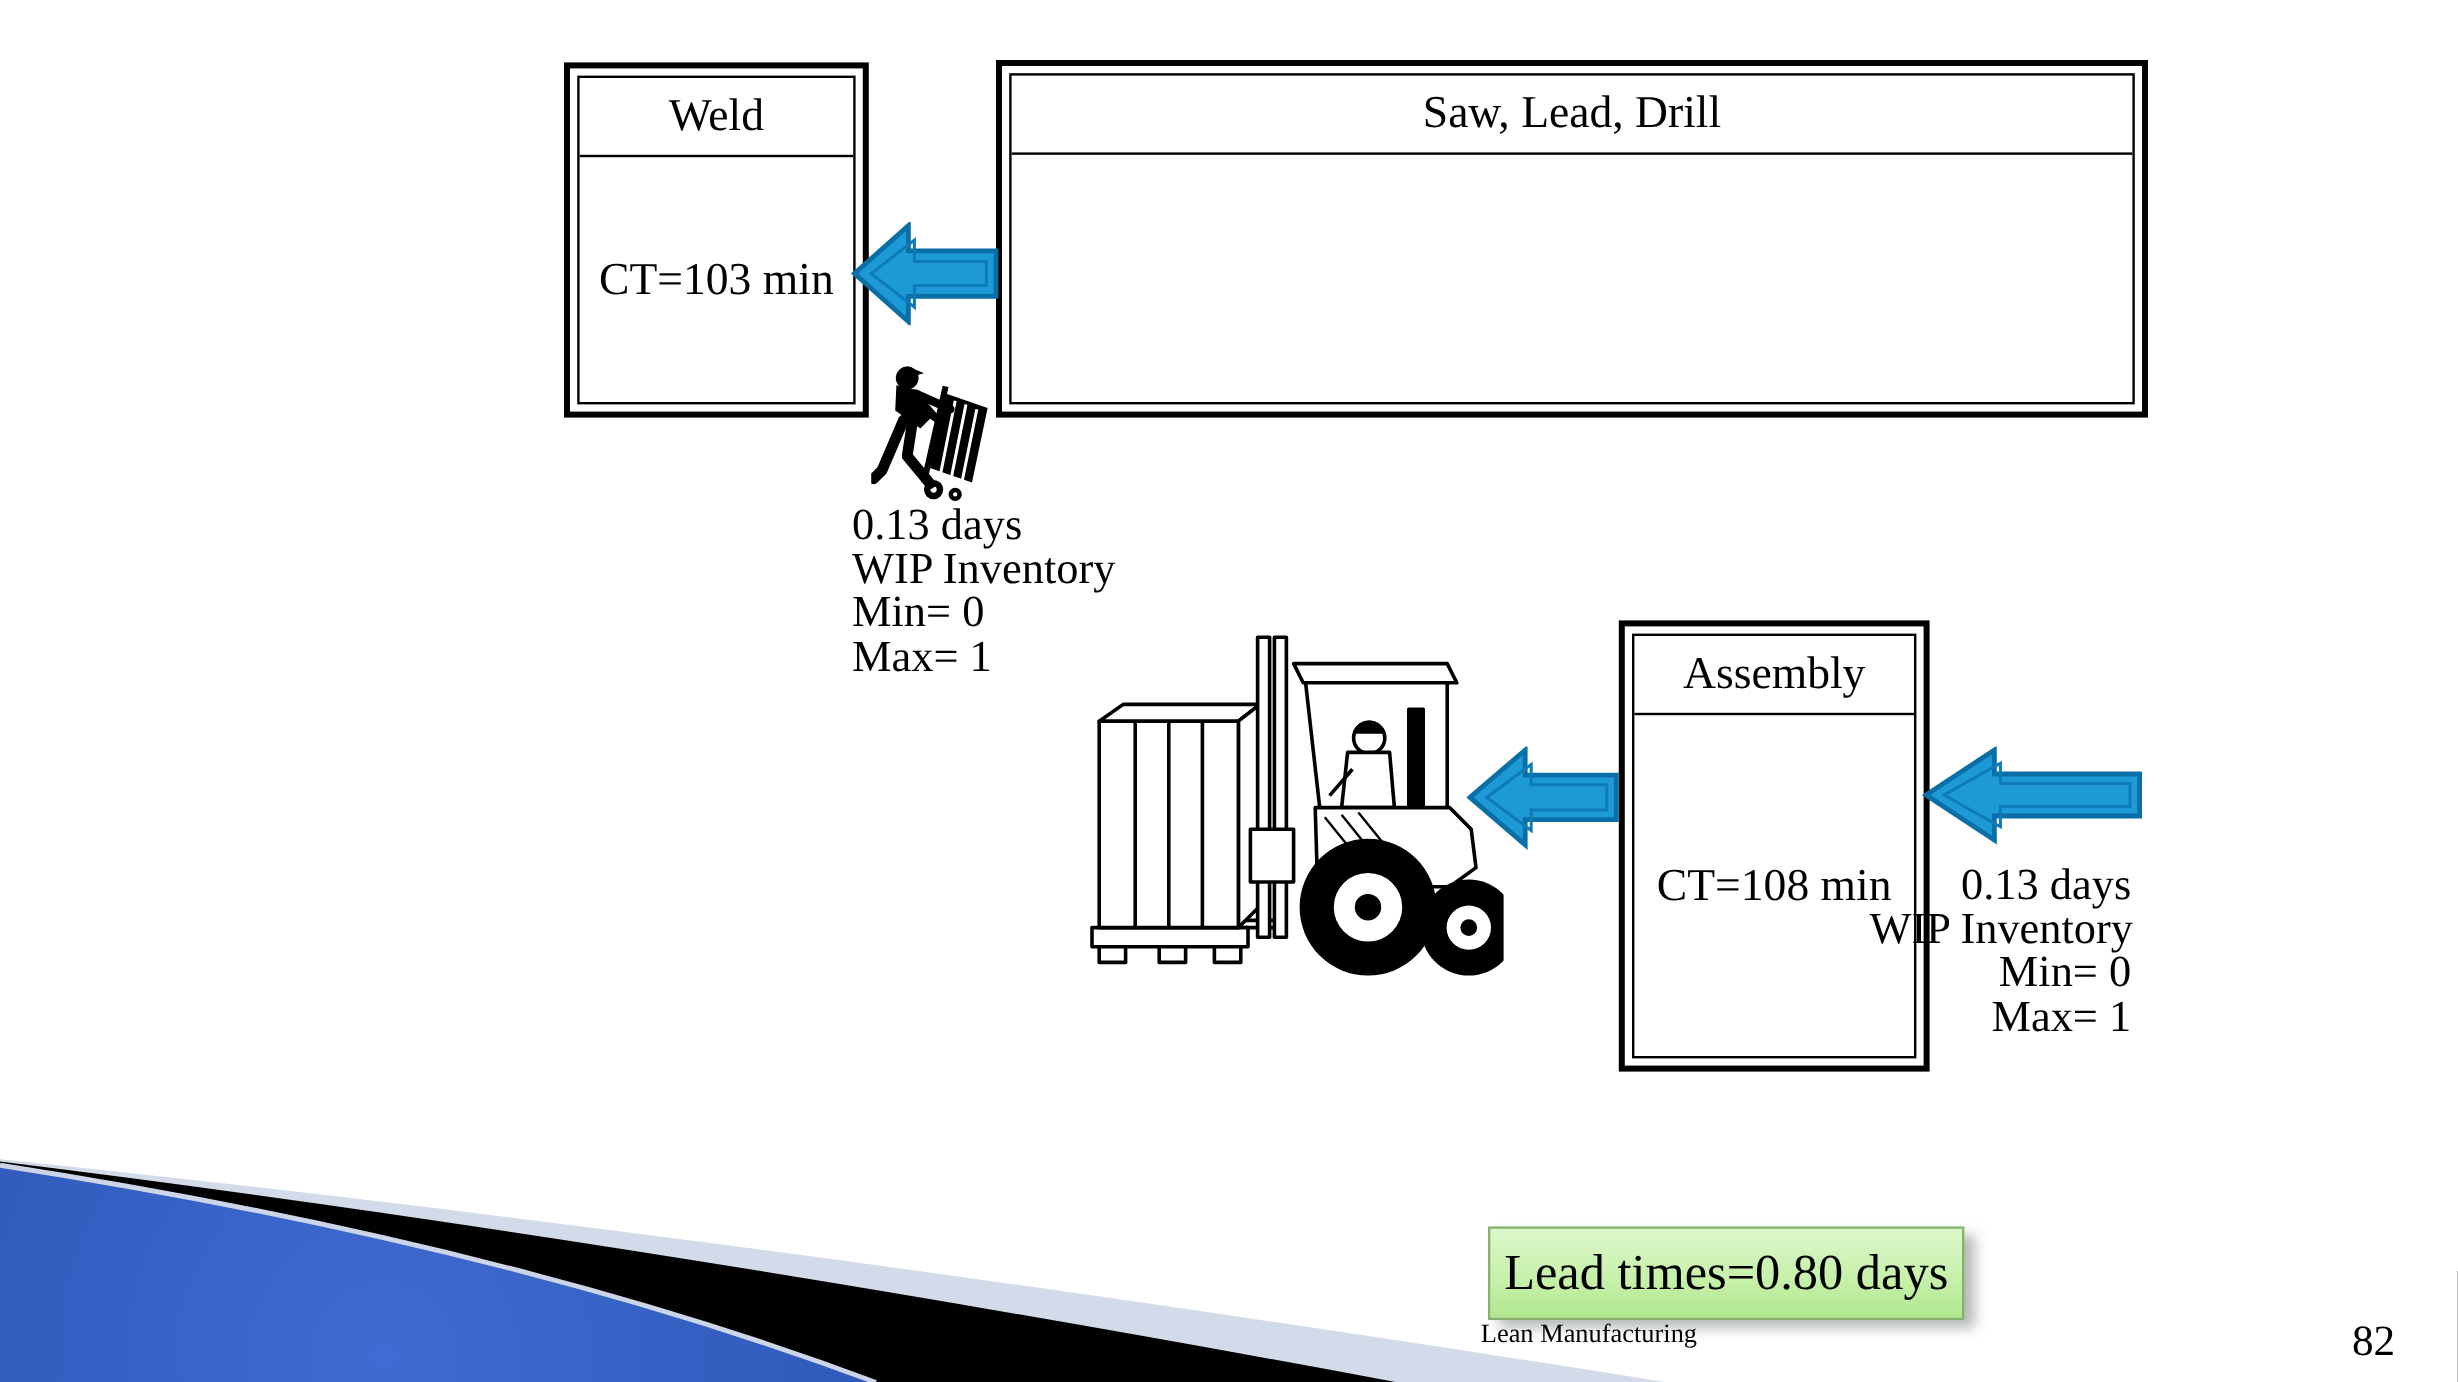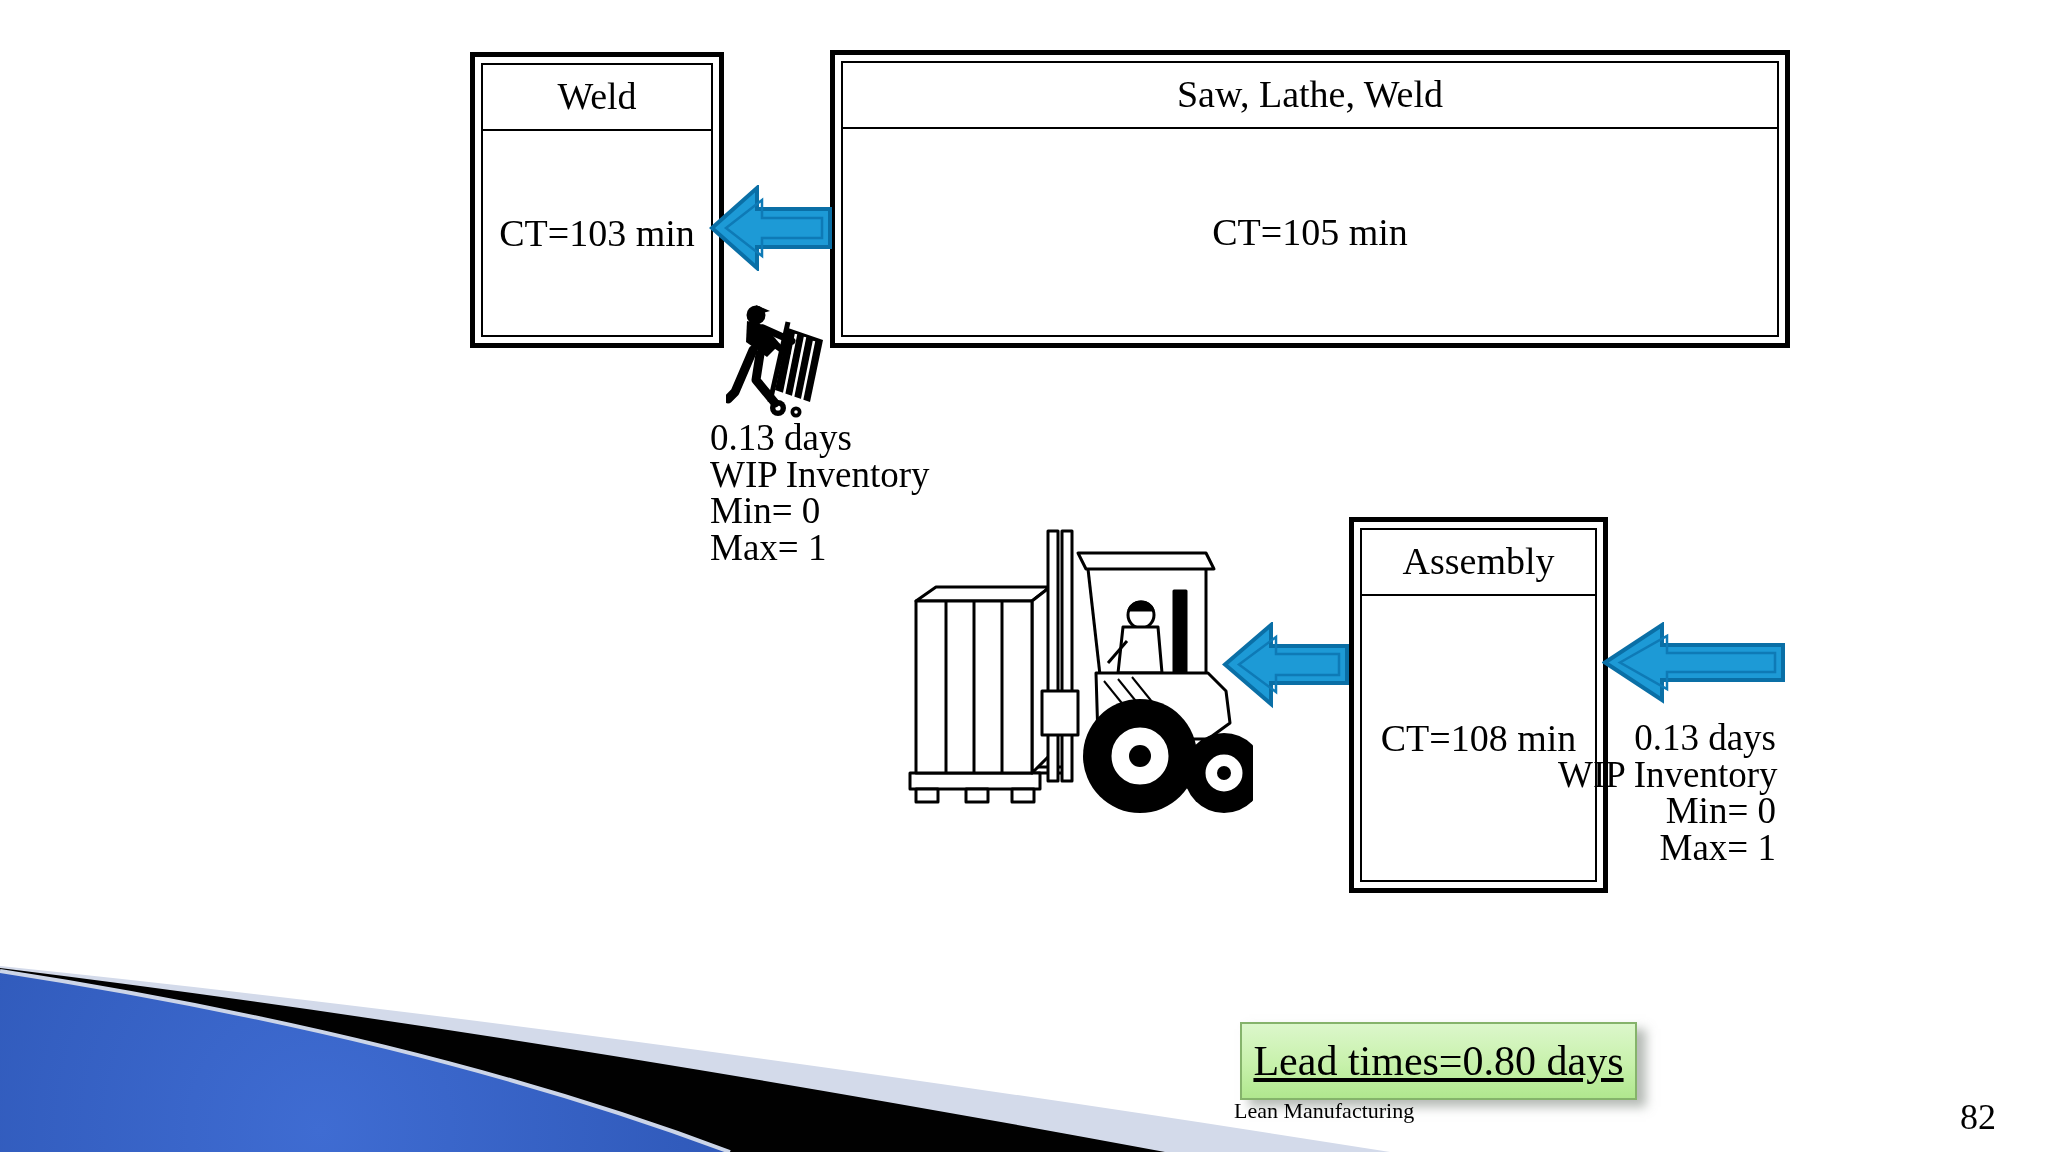--- a/index.html
+++ b/index.html
@@ -54,21 +54,20 @@
   
   .lead-box{
     position:absolute;
     left:1240px;top:1022px;width:397px;height:78px;
     background:linear-gradient(180deg,#dcf7cb 0%,#c7f1ab 55%,#b0e78e 100%);
     border:2px solid #85b36b;
     box-sizing:border-box;
     box-shadow:9px 7px 10px rgba(110,120,110,0.5);
     display:flex;align-items:center;justify-content:center;
     font-size:42px;
-    text-decoration:underline;
   }
   
   .footer-text{
     position:absolute;left:1234px;top:1098px;width:260px;
     text-align:left;font-size:22px;
   }
   .page-number{
     position:absolute;left:1960px;top:1096px;width:70px;
     text-align:left;font-size:36px;
   }
@@ -96,22 +95,21 @@
 
   <div class="pbox" style="left:470px;top:52px;width:254px;height:296px;">
     <div class="pbox-inner">
       <div class="pbox-title">Weld</div>
       <div class="pbox-body">CT=103 min</div>
     </div>
   </div>
 
   <div class="pbox" style="left:830px;top:50px;width:960px;height:298px;">
     <div class="pbox-inner">
-      <div class="pbox-title">Saw, Lathe, Weld</div>
-      <div class="pbox-body">CT=105 min</div>
+      <div class="pbox-title">Saw, Lead, Drill</div>
     </div>
   </div>
 
   <div class="pbox" style="left:1349px;top:517px;width:259px;height:376px;">
     <div class="pbox-inner">
       <div class="pbox-title">Assembly</div>
       <div class="pbox-body">CT=108 min</div>
     </div>
   </div>
 

